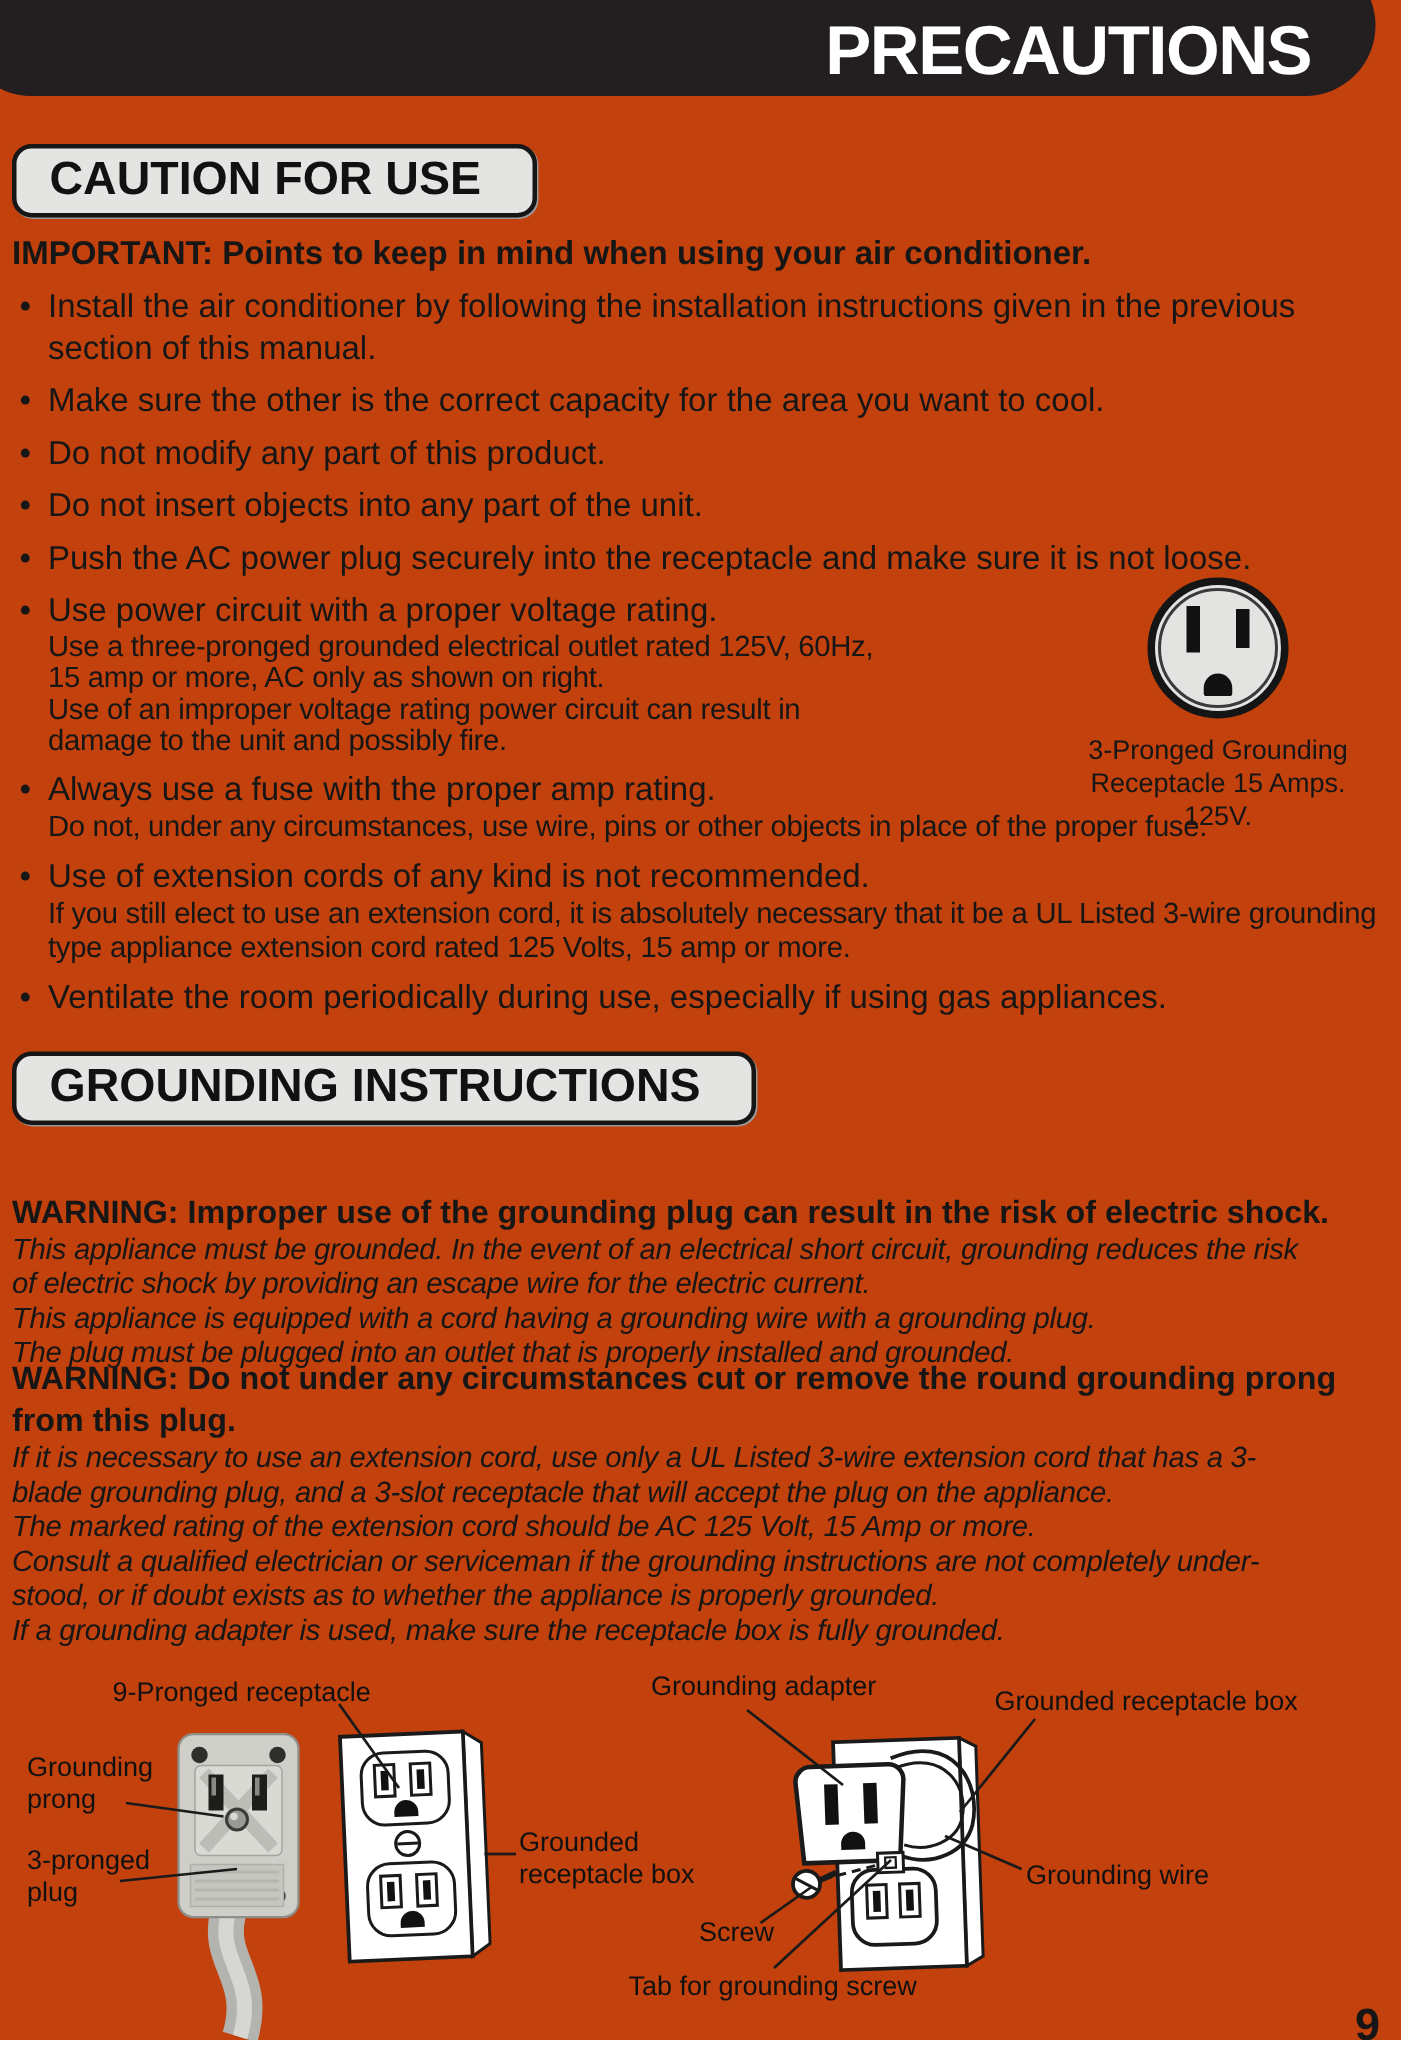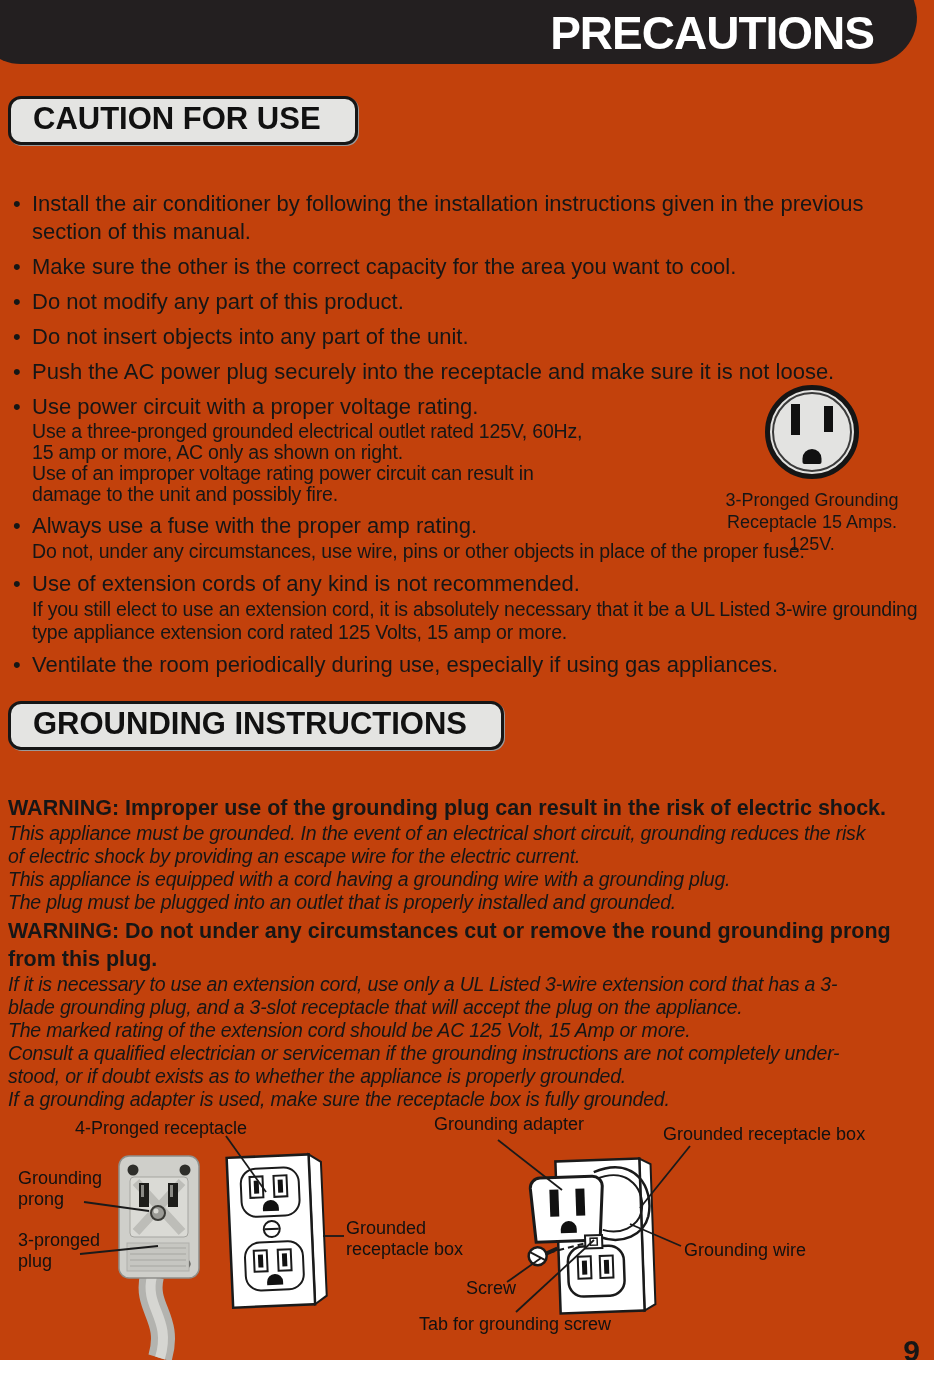--- a/index.html
+++ b/index.html
@@ -59,21 +59,21 @@
   .outlet-circle .slot-l{position:absolute;left:21px;top:14px;width:9px;height:31px;background:#111;}
   .outlet-circle .slot-r{position:absolute;right:21px;top:16px;width:9px;height:26px;background:#111;}
   .outlet-circle .ground{
     position:absolute;left:50%;bottom:10px;transform:translateX(-50%);
     width:19px;height:15px;background:#111;border-radius:10px 10px 2px 2px;
   }
   .recept-caption{font-size:18px;line-height:22px;}
   
   .warn{position:absolute;left:8px;width:922px;}
   .warn1{top:794px;}
-  .warn2{top:905px;margin-top:12px;}
+  .warn2{top:905px;}
   .w-bold{font-size:21.5px;font-weight:bold;line-height:28px;white-space:pre-line;}
   .w-body{font-size:19.5px;line-height:23px;letter-spacing:-0.2px;white-space:pre-line;font-style:italic;}
   
   .diagram{position:absolute;top:1106px;left:0;width:934px;height:256px;}
   .diagram svg{position:absolute;top:0;left:0;}
   .dlabel{
     position:absolute;font-size:18px;line-height:21px;color:#111;
     white-space:pre-line;
   }
   .lbl-receptacle{top:12px;left:75px;}
@@ -90,20 +90,21 @@
 </style>
 </head>
 <body>
 
 <div class="page">
 
   <div class="header-bar"></div>
   <div class="header-title">PRECAUTIONS</div>
 
   <div class="sec-box caution-box">CAUTION FOR USE</div>
+  <div class="important">IMPORTANT: Points to keep in mind when using your air conditioner.</div>
 
   <ul class="bullets">
     <li>
       <div class="b-bold">Install the air conditioner by following the installation instructions given in the previous
 section of this manual.</div>
       <div class="b-body"></div>
     </li>
     <li>
       <div class="b-bold">Make sure the other is the correct capacity for the area you want to cool.</div>
       <div class="b-body"></div>
@@ -244,21 +245,21 @@
         <line x1="80" y1="148" x2="158" y2="140"></line>
         <line x1="344" y1="130" x2="323" y2="130"></line>
         <line x1="498" y1="34" x2="562" y2="84"></line>
         <line x1="690" y1="40" x2="640" y2="102"></line>
         <line x1="681" y1="140" x2="630" y2="118"></line>
         <line x1="507" y1="176" x2="541" y2="152"></line>
         <line x1="516" y1="206" x2="594" y2="134"></line>
       </g>
     </svg>
 
-    <div class="dlabel lbl-receptacle">4-Pronged receptacle</div>
+    <div class="dlabel lbl-receptacle">9-Pronged receptacle</div>
     <div class="dlabel lbl-prong">Grounding
 prong</div>
     <div class="dlabel lbl-plug">3-pronged
 plug</div>
     <div class="dlabel lbl-lbox">Grounded
 receptacle box</div>
     <div class="dlabel lbl-adapter">Grounding adapter</div>
     <div class="dlabel lbl-rbox">Grounded receptacle box</div>
     <div class="dlabel lbl-wire">Grounding wire</div>
     <div class="dlabel lbl-screw">Screw</div>

